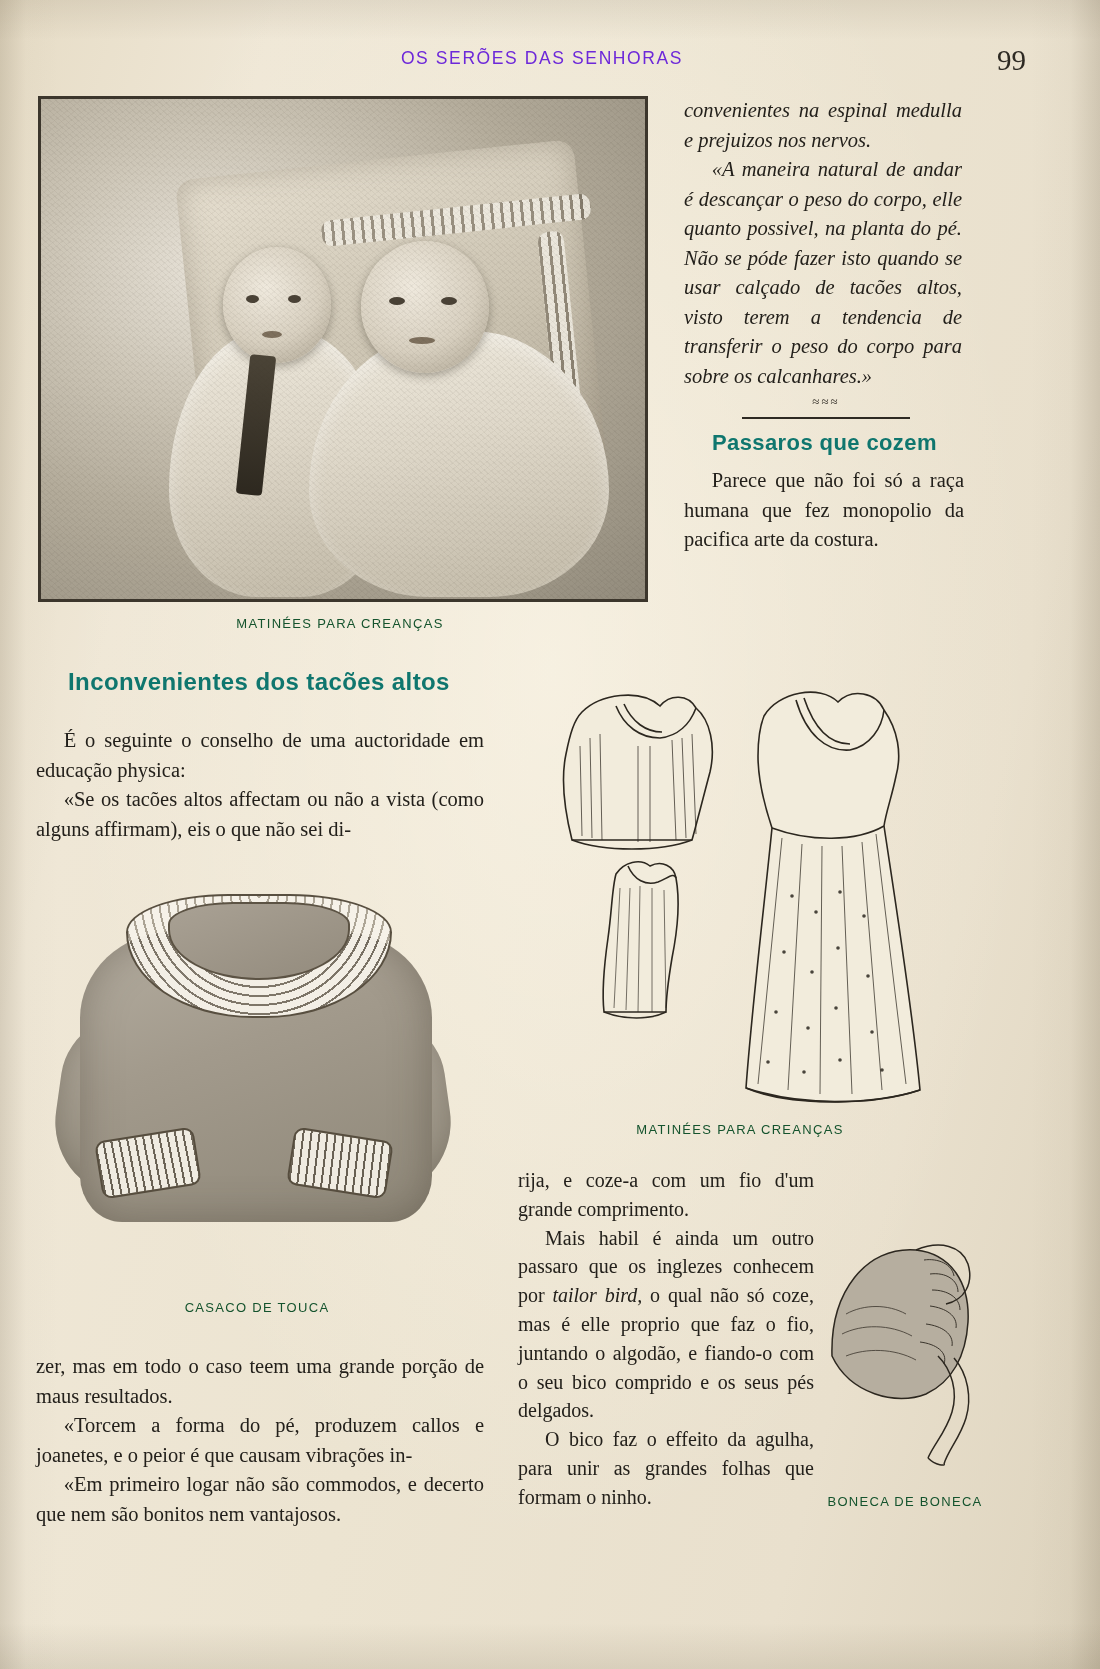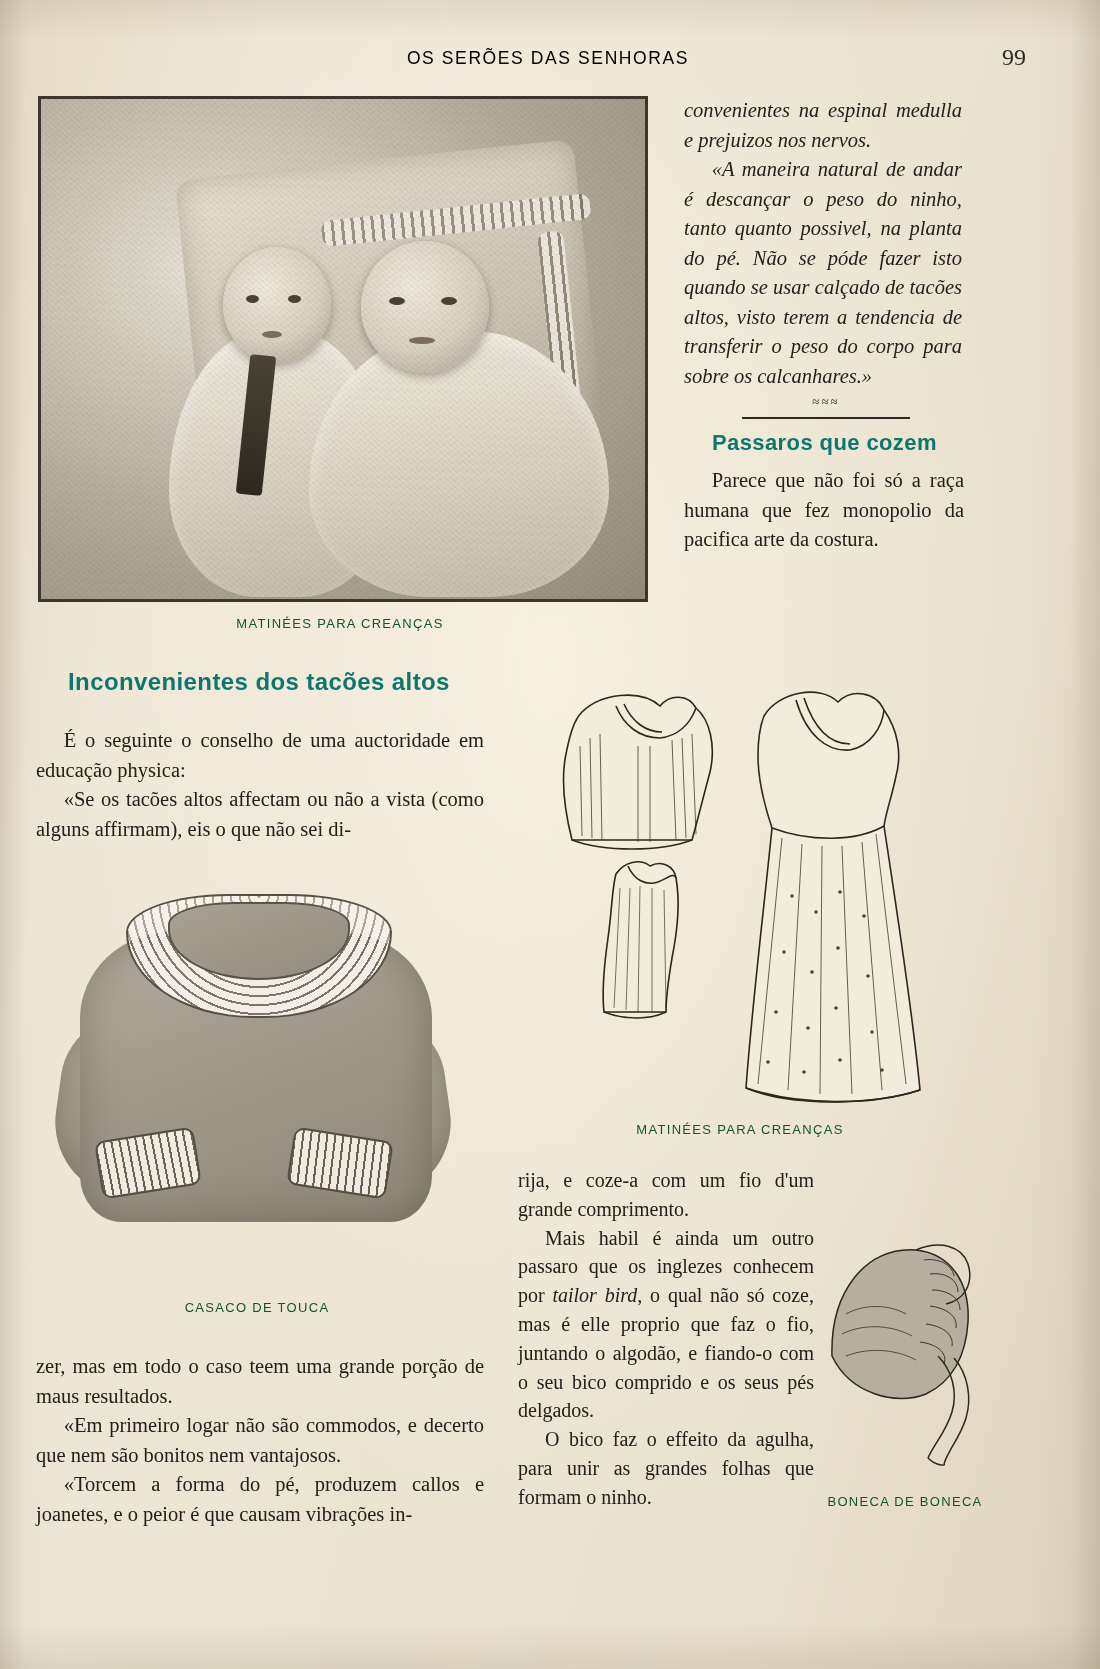--- a/index.html
+++ b/index.html
@@ -45,29 +45,28 @@
   
   .running-head {
     position: absolute;
     top: 48px;
     left: 0;
     width: 1084px;
     text-align: center;
     font-family: "Liberation Sans", sans-serif;
     font-size: 17.5px;
     letter-spacing: 1.6px;
-    color: #000000;
-    padding-left: 6px;
+    color: #6d28d9;
   }
   .folio {
     position: absolute;
     top: 44px;
     right: 74px;
     font-family: "Liberation Serif", serif;
-    font-size: 24px;
+    font-size: 29px;
     color: #2e2a23;
   }
 
   
   .col-text {
     position: absolute;
     font-size: 20.5px;
     line-height: 1.44;
     text-align: justify;
     text-justify: inter-word;
@@ -272,21 +271,21 @@
     <div class="eye" style="left:348px; top:198px; width:16px;"></div>
     <div class="eye" style="left:400px; top:198px; width:16px;"></div>
     <div class="mouth" style="left:368px; top:238px; width:26px;"></div>
 
     <div class="grain"></div>
   </div>
   <div class="fig-cap" id="cap-babies">MATINÉES PARA CREANÇAS</div>
 
   <div class="col-text" id="rc-top">
     <p>convenientes na espinal medulla e prejuizos nos nervos.</p>
-    <p class="ind">«A maneira natural de andar é descançar o peso do ninho, tanto quanto possivel, na planta do pé. Não se póde fazer isto quando se usar calçado de tacões altos, visto terem a tendencia de transferir o peso do corpo para sobre os calcanhares.»</p>
+    <p class="ind">«A maneira natural de andar é descançar o peso do corpo, elle quanto possivel, na planta do pé. Não se póde fazer isto quando se usar calçado de tacões altos, visto terem a tendencia de transferir o peso do corpo para sobre os calcanhares.»</p>
   </div>
 
   <div class="divider">
     <div class="orn">≈≈≈</div>
     <div class="rule"></div>
   </div>
 
   <div class="section-head" id="head-passaros">Passaros que cozem</div>
   <div class="col-text" id="rc-top2">
     <p class="ind">Parece que não foi só a raça humana que fez monopolio da pacifica arte da costura.</p>
@@ -410,17 +409,17 @@
         <path d="M26 108 C 44 98, 68 98, 86 108"></path>
         <path d="M22 128 C 42 118, 70 118, 92 130"></path>
         <path d="M26 150 C 46 142, 74 142, 96 154"></path>
       </g>
     </g>
   </svg>
   <div class="fig-cap" id="cap-touca">BONECA DE BONECA</div>
 
   <div class="col-text" id="lc-2">
     <p>zer, mas em todo o caso teem uma grande porção de maus resultados.</p>
+    <p class="ind">«Torcem a forma do pé, produzem callos e joanetes, e o peior é que causam vibrações in-</p>
     <p class="ind">«Em primeiro logar não são commodos, e decerto que nem são bonitos nem vantajosos.</p>
-    <p class="ind">«Torcem a forma do pé, produzem callos e joanetes, e o peior é que causam vibrações in-</p>
   </div>
 
 </div>
 
 </body></html>

